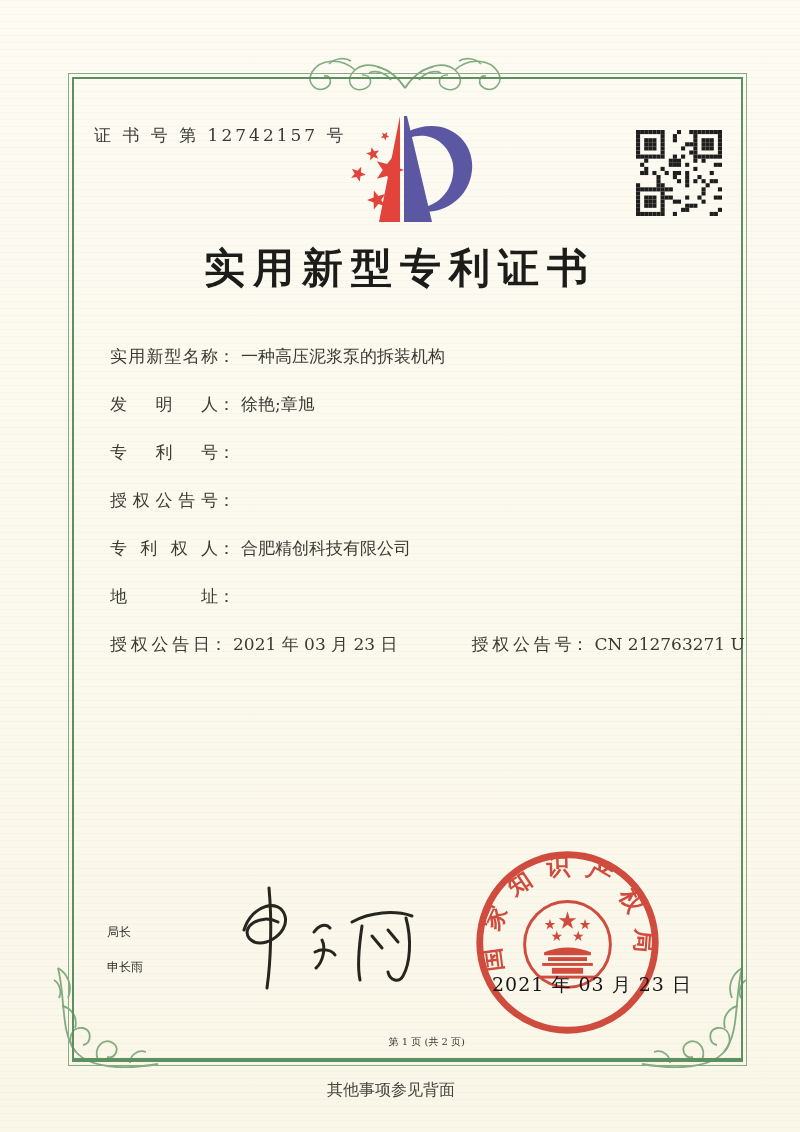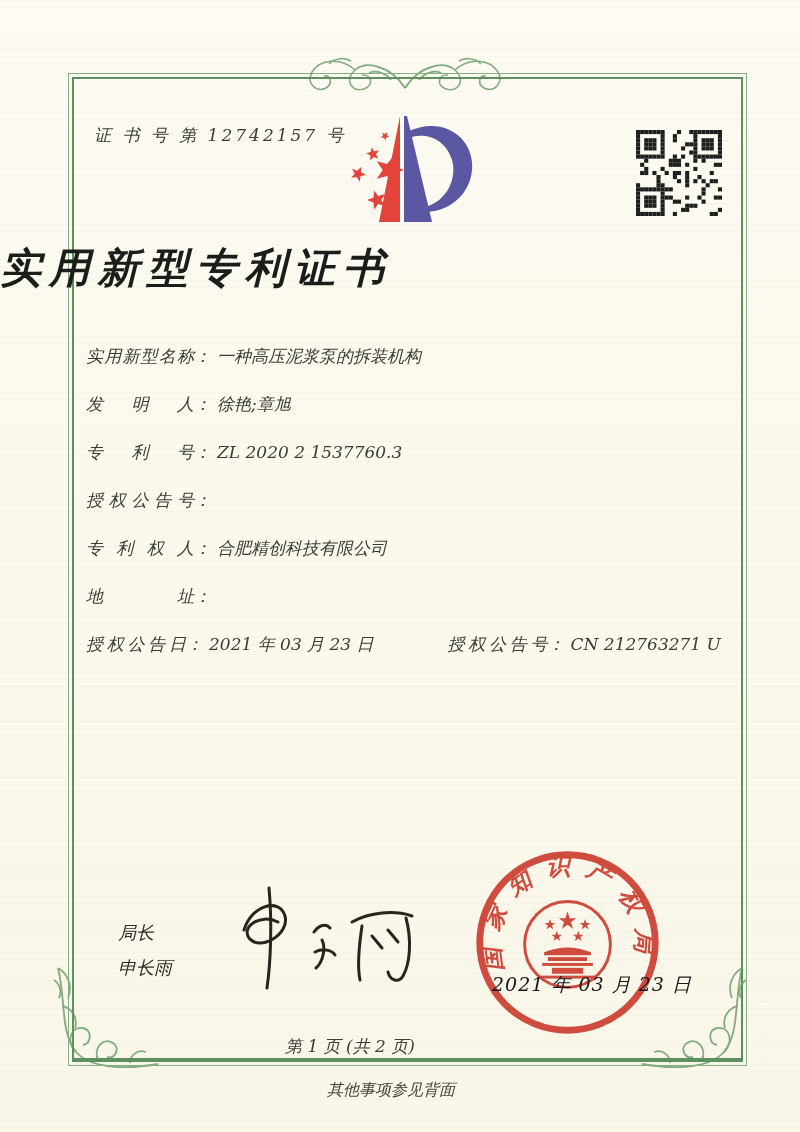--- a/index.html
+++ b/index.html
@@ -1,44 +1,43 @@
 <!DOCTYPE html>
 <html><head>
 <meta charset="utf-8">
 <style>
   html,body{margin:0;padding:0;}
   body{width:800px;height:1132px;background:#f2efdf;font-family:"DejaVu Serif","Liberation Serif",serif;}
   .page{position:relative;width:800px;height:1132px;overflow:hidden;
     background:
       repeating-linear-gradient(180deg, rgba(140,180,140,0.06) 0 1px, rgba(0,0,0,0) 1px 7px),
       linear-gradient(#fdfbf2,#faf7e9);
-    font-style: italic;
   }
   .border-frame{position:absolute;left:68px;top:73px;right:53px;bottom:66px;
     border:1px solid #86ad85;}
   .border-frame::before{content:"";position:absolute;inset:3px;border:2px solid #5e8f60;border-bottom-width:4px;}
   .cert-no{position:absolute;left:94px;top:124px;font-size:17px;letter-spacing:3px;color:#3a3a38;}
   .logo{position:absolute;left:333px;top:110px;width:140px;height:120px;}
   .qr{position:absolute;left:636px;top:130px;width:86px;height:86px;}
-  .title{position:absolute;left:0;right:0;top:241px;
+  .title{position:absolute;left:0;right:0;top:241px;text-align:center;
     font-size:41px;font-weight:700;letter-spacing:8px;color:#1c1c1a;}
-  .frow{position:absolute;left:86px;font-size:17px;color:#3b3b36;display:flex;align-items:flex-end;line-height:25px;}
+  .frow{position:absolute;left:110px;font-size:17px;color:#3b3b36;display:flex;align-items:flex-end;line-height:25px;}
   .flabel{display:inline-block;width:108px;text-align:justify;text-align-last:justify;white-space:nowrap;}
   .fcolon{display:inline-block;margin-right:6px;}
   .fvalue{display:inline-block;max-width:440px;}
   .grant-gap{display:inline-block;width:74px;}
   .glabel{display:inline-block;width:100px;text-align:justify;text-align-last:justify;}
   .paras{position:absolute;left:95px;top:664px;width:612px;font-size:15.5px;line-height:24.5px;color:#33332e;}
   .paras p{margin:0;text-indent:2em;text-align:justify;}
-  .director{position:absolute;left:118px;top:915px;font-size:18px;line-height:35px;
+  .director{position:absolute;left:107px;top:915px;font-size:12px;line-height:35px;
     font-family:"DejaVu Sans","Liberation Sans",sans-serif;color:#2e2e2a;}
   .signature{position:absolute;left:222px;top:882px;width:200px;height:112px;}
   .seal{position:absolute;left:470px;top:845px;width:195px;height:195px;opacity:.9;mix-blend-mode:multiply;}
   .seal-date{position:absolute;left:492px;top:972px;font-size:19px;letter-spacing:1px;color:#17171a;z-index:5;}
-  .page-no{position:absolute;left:285px;top:1035px;width:180px;text-align:left;font-size:17px;color:#3c3c38;}
+  .page-no{position:absolute;left:285px;top:1035px;width:180px;text-align:right;font-size:10px;color:#3c3c38;}
   .back-note{position:absolute;left:280px;top:1080px;width:175px;text-align:right;font-size:16px;color:#45453e;}
   .orn{position:absolute;pointer-events:none;}
   .orn-top{left:295px;top:46px;width:220px;height:58px;}
   .orn-bl{left:46px;top:960px;width:116px;height:116px;}
   .orn-br{left:638px;top:960px;width:116px;height:116px;transform:scaleX(-1);}
 </style>
 </head>
 <body>
 
 <div class="page">
@@ -286,21 +285,20 @@
     <span class="fvalue">一种高压泥浆泵的拆装机构</span>
   </div>
   <div class="frow" style="top:392px">
     <span class="flabel">发明人</span>
       <span class="fcolon">：</span>
     <span class="fvalue">徐艳;章旭</span>
   </div>
   <div class="frow" style="top:440px">
     <span class="flabel">专利号</span>
       <span class="fcolon">：</span>
-    <span class="fvalue">ZL 2020 2 1537760.3</span>
   </div>
   <div class="frow" style="top:488px">
     <span class="flabel">授权公告号</span>
       <span class="fcolon">：</span>
   </div>
   <div class="frow" style="top:536px">
     <span class="flabel">专利权人</span>
       <span class="fcolon">：</span>
     <span class="fvalue">合肥精创科技有限公司</span>
   </div>

